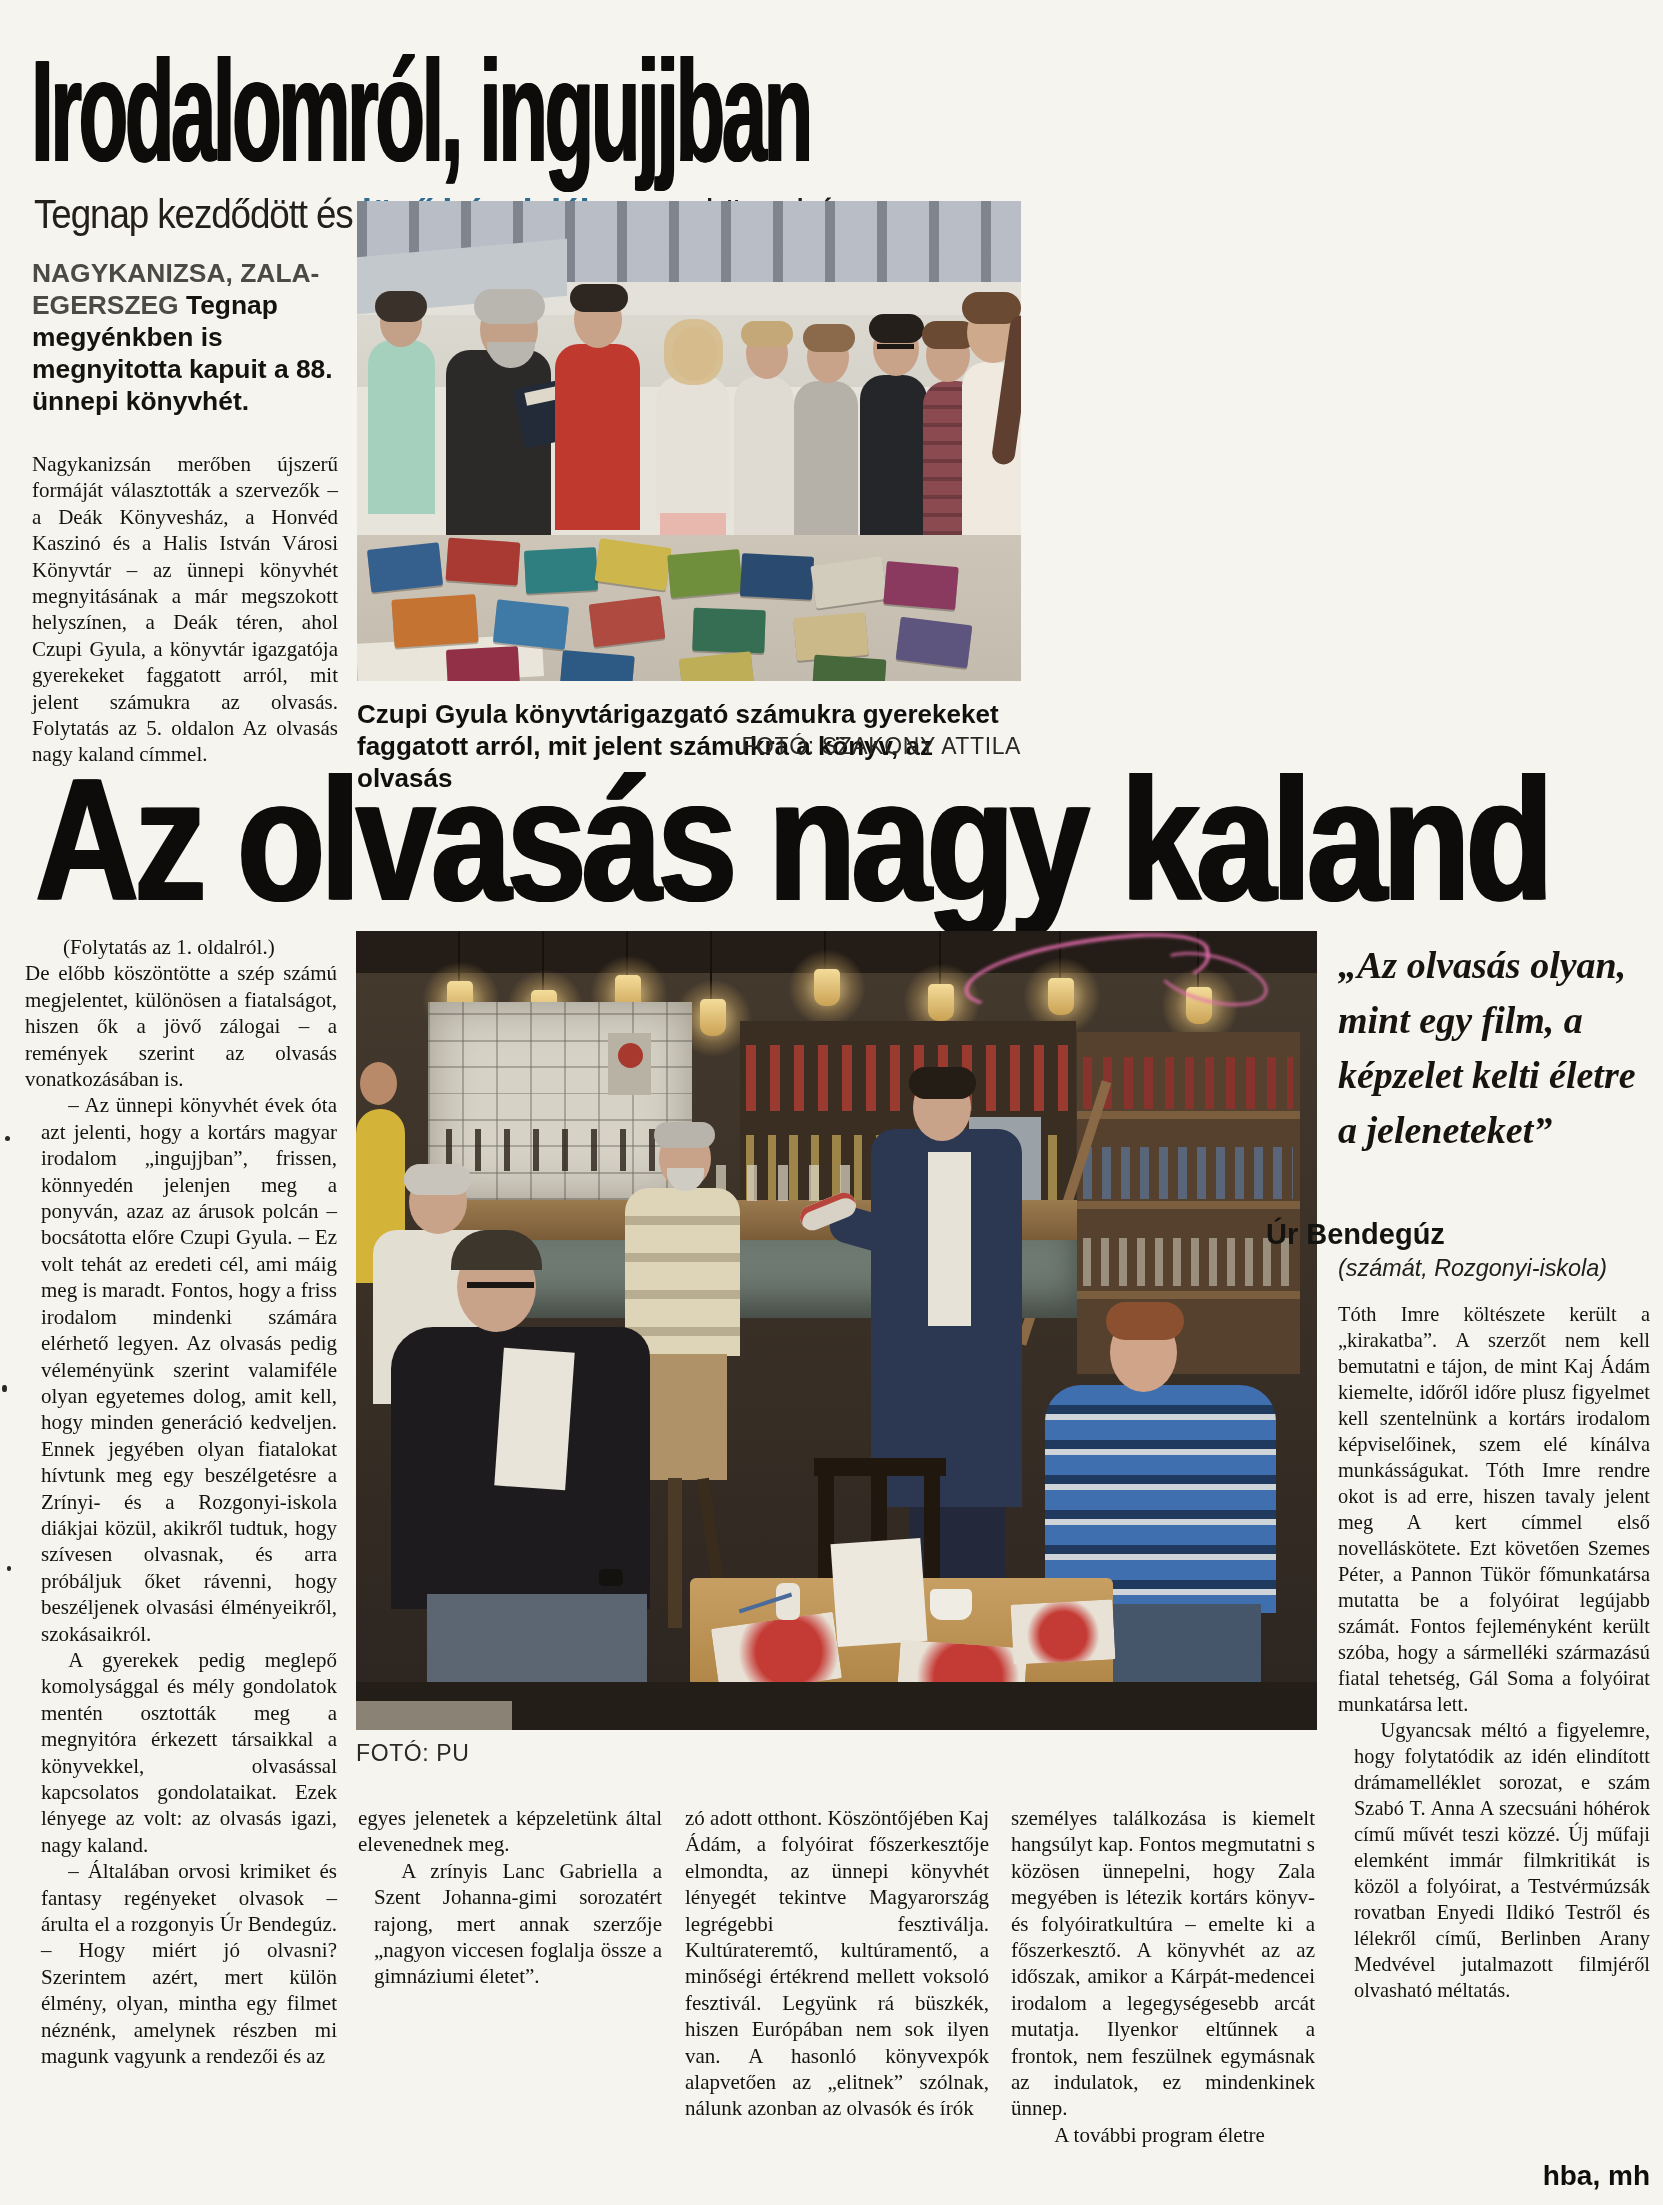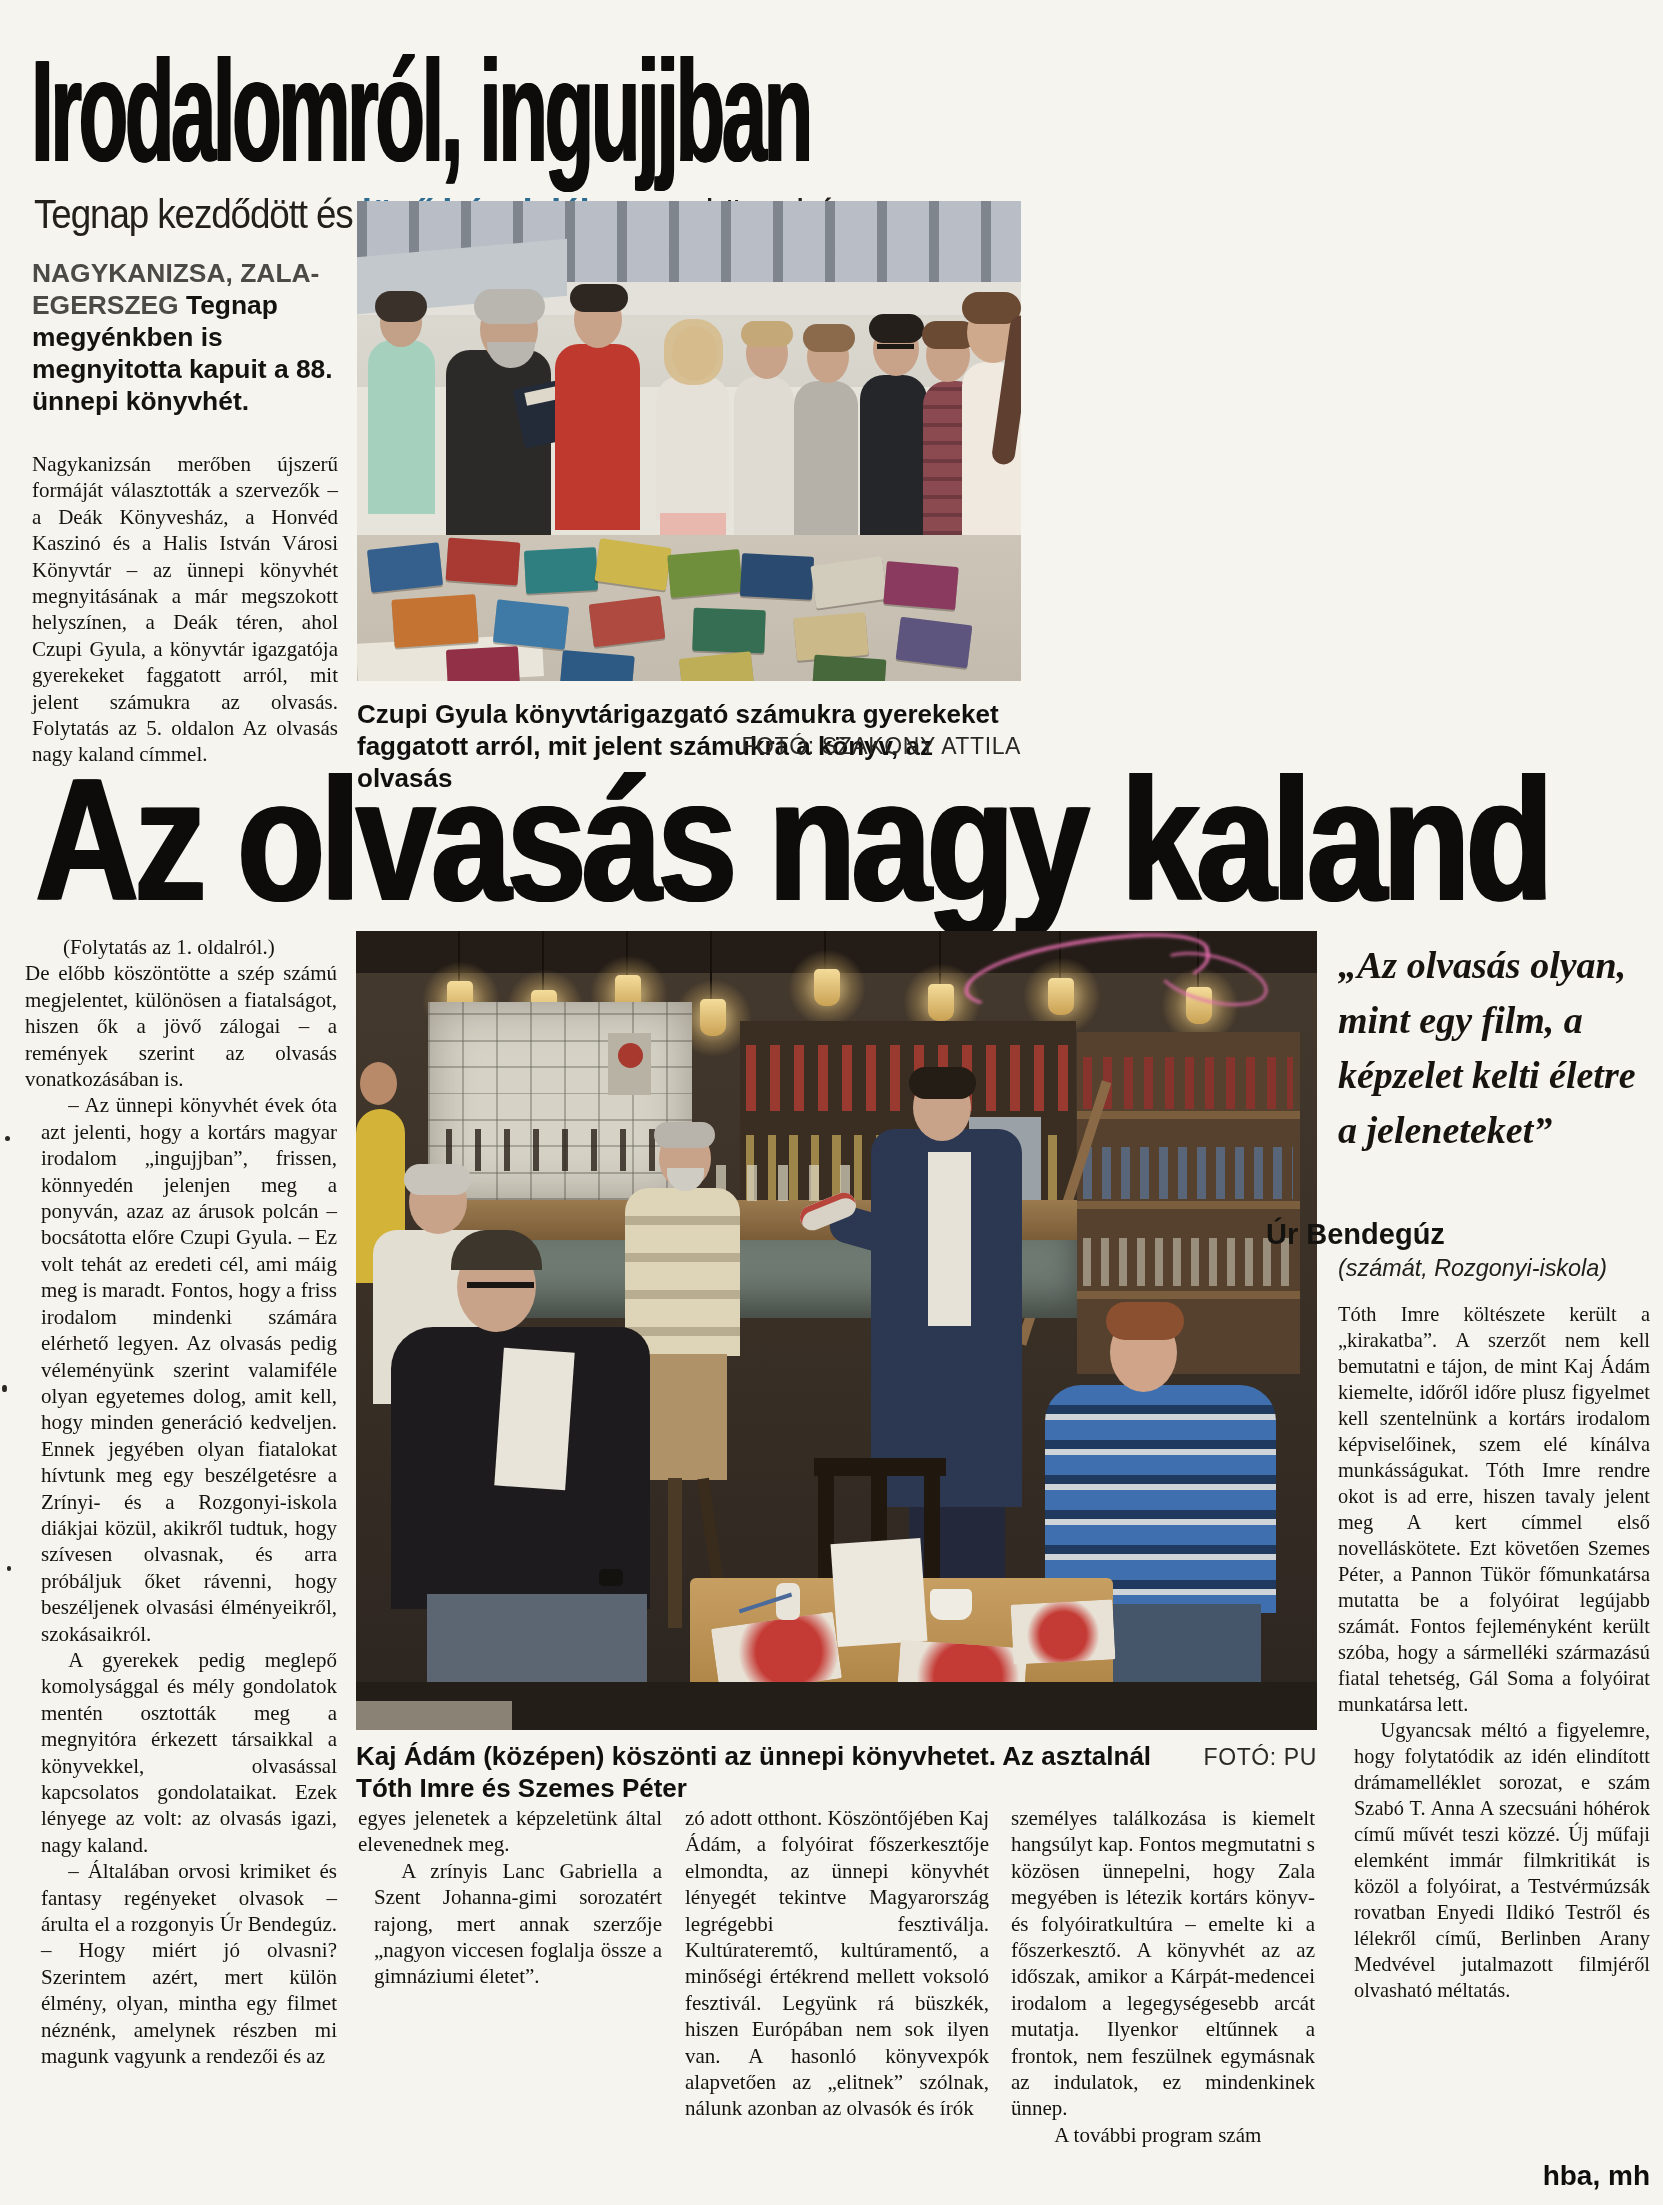--- a/index.html
+++ b/index.html
@@ -288,34 +288,33 @@
   <div style="left:656px;top:671px;width:102px;height:60px;background:#e8e2d6 radial-gradient(circle at 50% 55%,#c43a34 0%,#c43a34 38%,transparent 60%);transform:rotate(-3deg);border-radius:2.4px;"></div>
   <div style="left:574px;top:658px;width:42px;height:31px;background:#efece4;border-radius:4.8px 4.8px 12px 12px;"></div>
   <div style="left:420px;top:652px;width:24px;height:37px;background:#e8e4da;border-radius:7.2px;"></div>
   <div style="left:382px;top:670px;width:55px;height:4.2px;background:#4a6a9a;transform:rotate(-18deg);"></div>
 
   <div style="left:0;top:751px;width:961px;height:48px;background:#241e18;"></div>
   <div style="left:0;top:770px;width:156px;height:29px;background:#8a8274;"></div>
 </div>
 
 <div class="abs" style="left:356px;top:1740px;width:961px;display:flex;justify-content:space-between;align-items:baseline;">
-  <span class="caption">Kaj Ádám (középen) köszönti az ünnepi könyvhetet. Az asztalnál Tóth Imre és Szemes Péter</span>
   <span class="credit">FOTÓ: PU</span>
 </div>
 
 <div class="col serifbody abs" style="left:358px;top:1805px;width:304px;">
     <p>egyes jelenetek a képzeletünk által elevenednek meg.</p>
     <p>A zrínyis Lanc Gabriella a Szent Johanna-gimi sorozatért rajong, mert annak szerzője „nagyon viccesen foglalja össze a gimnáziumi életet”.</p>
   </div>
 <div class="col serifbody abs" style="left:685px;top:1805px;width:304px;">
     <p>zó adott otthont. Köszöntőjében Kaj Ádám, a folyóirat főszerkesztője elmondta, az ünnepi könyvhét lényegét tekintve Magyarország legrégebbi fesztiválja. Kultúrateremtő, kultúramentő, a minőségi értékrend mellett voksoló fesztivál. Legyünk rá büszkék, hiszen Európában nem sok ilyen van. A hasonló könyvexpók alapvetően az „elitnek” szólnak, nálunk azonban az olvasók és írók</p>
   </div>
 <div class="col serifbody abs" style="left:1011px;top:1805px;width:304px;">
     <p>személyes találkozása is kiemelt hangsúlyt kap. Fontos megmutatni s közösen ünnepelni, hogy Zala megyében is létezik kortárs könyv- és folyóiratkultúra – emelte ki a főszerkesztő. A könyvhét az az időszak, amikor a Kárpát-medencei irodalom a legegységesebb arcát mutatja. Ilyenkor eltűnnek a frontok, nem feszülnek egymásnak az indulatok, ez mindenkinek ünnep.</p>
-    <p>A további program szám</p>
+    <p>A további program életre</p>
   </div>
 
 <div class="abs quote" style="left:1338px;top:938px;width:312px;">„Az olvasás olyan, mint egy film, a képzelet kelti életre a jeleneteket”</div>
 <div class="abs qname" style="left:1266px;top:1217px;width:312px;">Úr Bendegúz</div>
 <div class="abs qrole" style="left:1338px;top:1253px;width:312px;">(számát, Rozgonyi-iskola)</div>
 
 <div class="col abs" style="left:1338px;top:1301px;width:312px;font-size:20.4px;line-height:26px;">
     <p>Tóth Imre költészete került a „kirakatba”. A szerzőt nem kell bemutatni e tájon, de mint Kaj Ádám kiemelte, időről időre plusz figyelmet kell szentelnünk a kortárs irodalom képviselőinek, szem elé kínálva munkásságukat. Tóth Imre rendre okot is ad erre, hiszen tavaly jelent meg A kert címmel első novelláskötete. Ezt követően Szemes Péter, a Pannon Tükör főmunkatársa mutatta be a folyóirat legújabb számát. Fontos fejleményként került szóba, hogy a sármelléki származású fiatal tehetség, Gál Soma a folyóirat munkatársa lett.</p>
     <p>Ugyancsak méltó a figyelemre, hogy folytatódik az idén elindított drámamelléklet sorozat, e szám Szabó T. Anna A szecsuáni hóhérok című művét teszi közzé. Új műfaji elemként immár filmkritikát is közöl a folyóirat, a Testvérmúzsák rovatban Enyedi Ildikó Testről és lélekről című, Berlinben Arany Medvével jutalmazott filmjéről olvasható méltatás.</p>
   </div>

